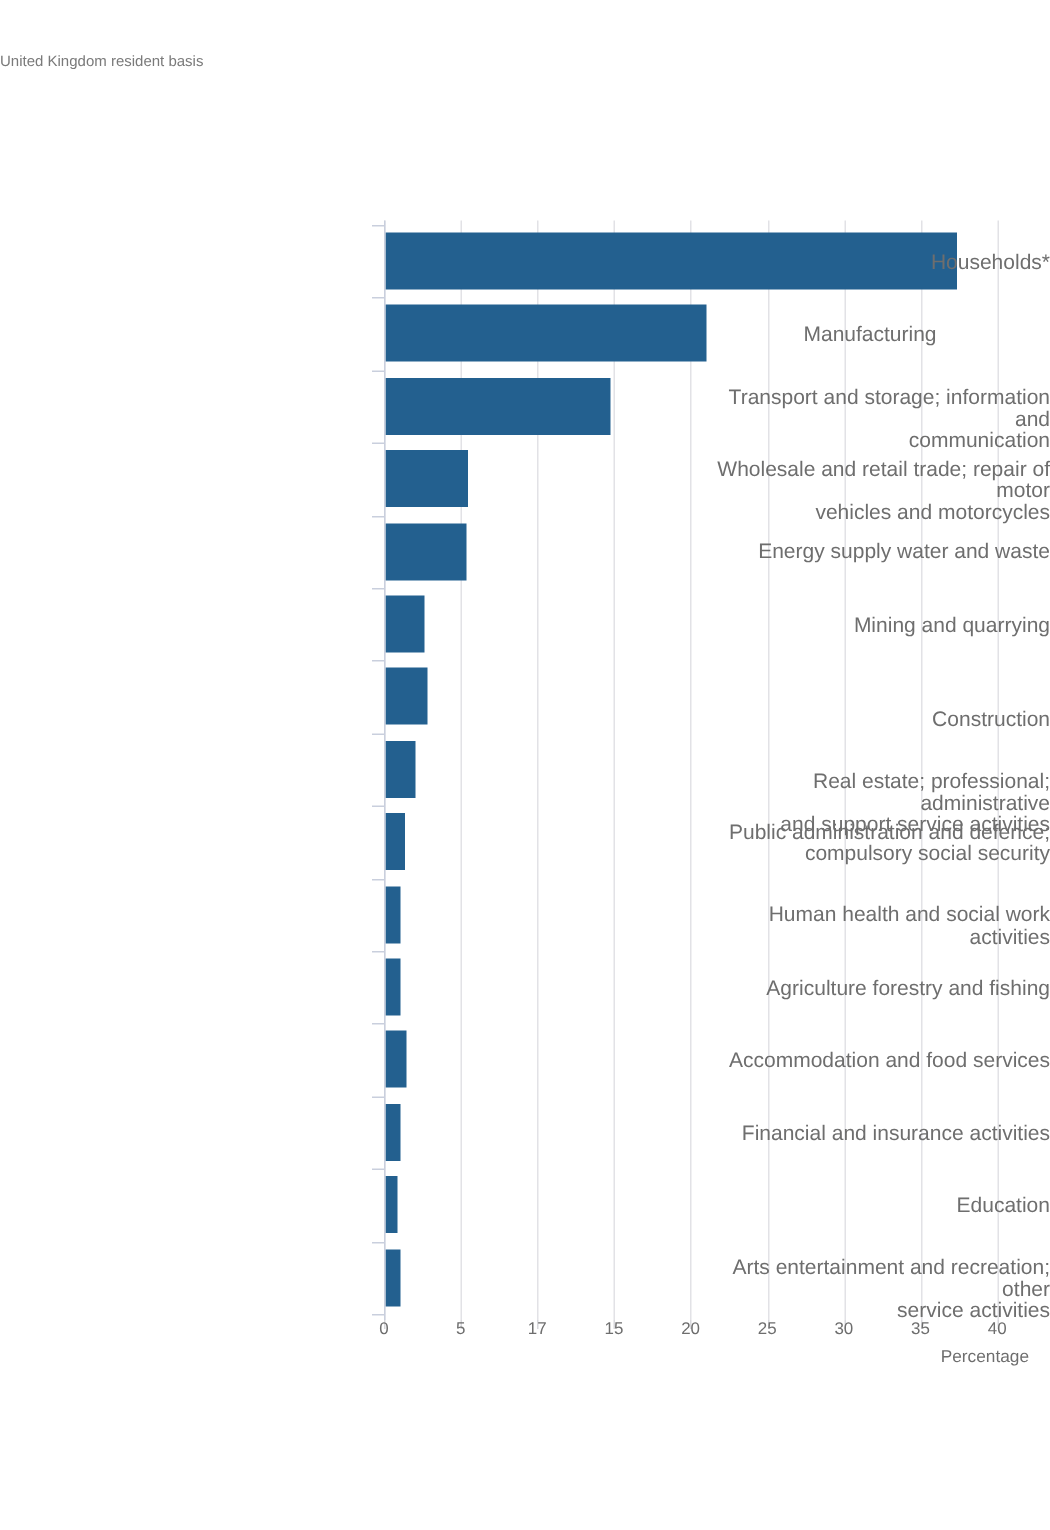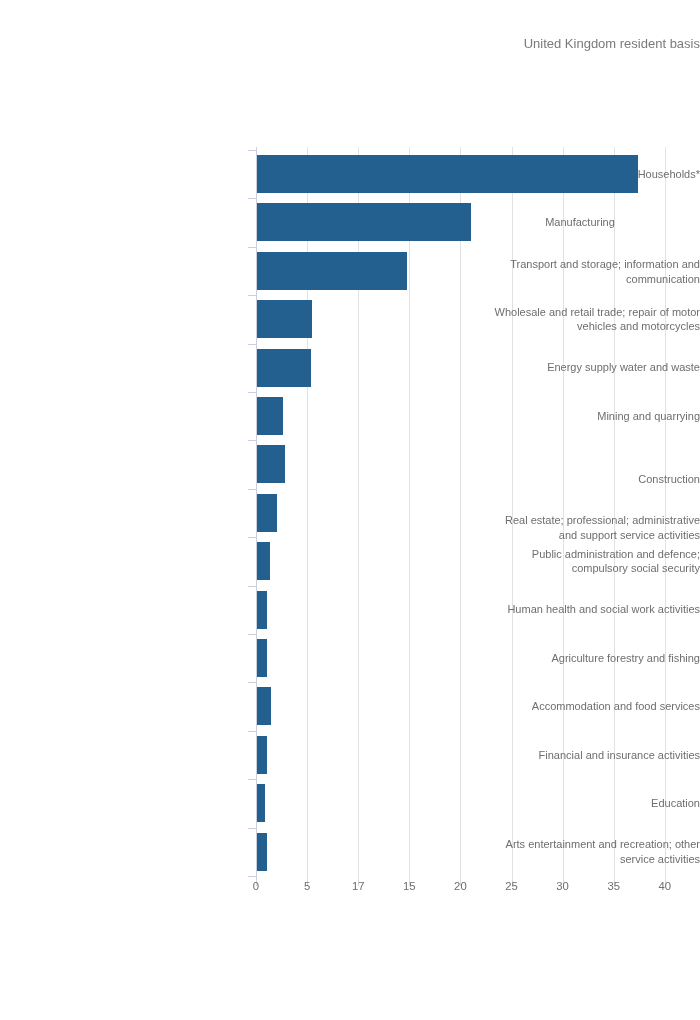--- a/index.html
+++ b/index.html
@@ -31,22 +31,22 @@
     font-weight: 400;
     color: #3b3b3b;
     letter-spacing: 0.1px;
   }
 
   .chart-subtitle {
     position: absolute;
     top: 36px;
     left: 0;
     width: 700px;
-    text-align: right;
-    font-size: 13px;
+    text-align: left;
+    font-size: 10px;
     font-weight: 400;
     color: #7a7a7a;
   }
 
   
   .plot-wrap {
     position: absolute;
     left: 0;
     top: 0;
     width: 700px;
@@ -103,21 +103,21 @@
   .bar {
     position: absolute;
     background: #23608f;
   }
 
   .cat-label {
     position: absolute;
     right: 0;
     width: 240px;
     text-align: right;
-    font-size: 11px;
+    font-size: 14px;
     line-height: 14.6px;
     color: #6e6e6e;
     white-space: pre-line;
   }
 
   .xlabel-tick {
     position: absolute;
     top: 880px;
     font-size: 11.3px;
     color: #6e6e6e;
@@ -233,15 +233,16 @@
         <div class="xlabel-tick" style="left: 307.1px;">5</div>
         <div class="xlabel-tick" style="left: 358.2px;">17</div>
         <div class="xlabel-tick" style="left: 409.3px;">15</div>
         <div class="xlabel-tick" style="left: 460.4px;">20</div>
         <div class="xlabel-tick" style="left: 511.5px;">25</div>
         <div class="xlabel-tick" style="left: 562.6px;">30</div>
         <div class="xlabel-tick" style="left: 613.7px; text-align: center;">35</div>
         <div class="xlabel-tick" style="left: 664.8px;">40</div>
       </div>
 
+    <div class="axis-title-x">Percentage</div>
   </div>
 
 </div>
 
 </body></html>

